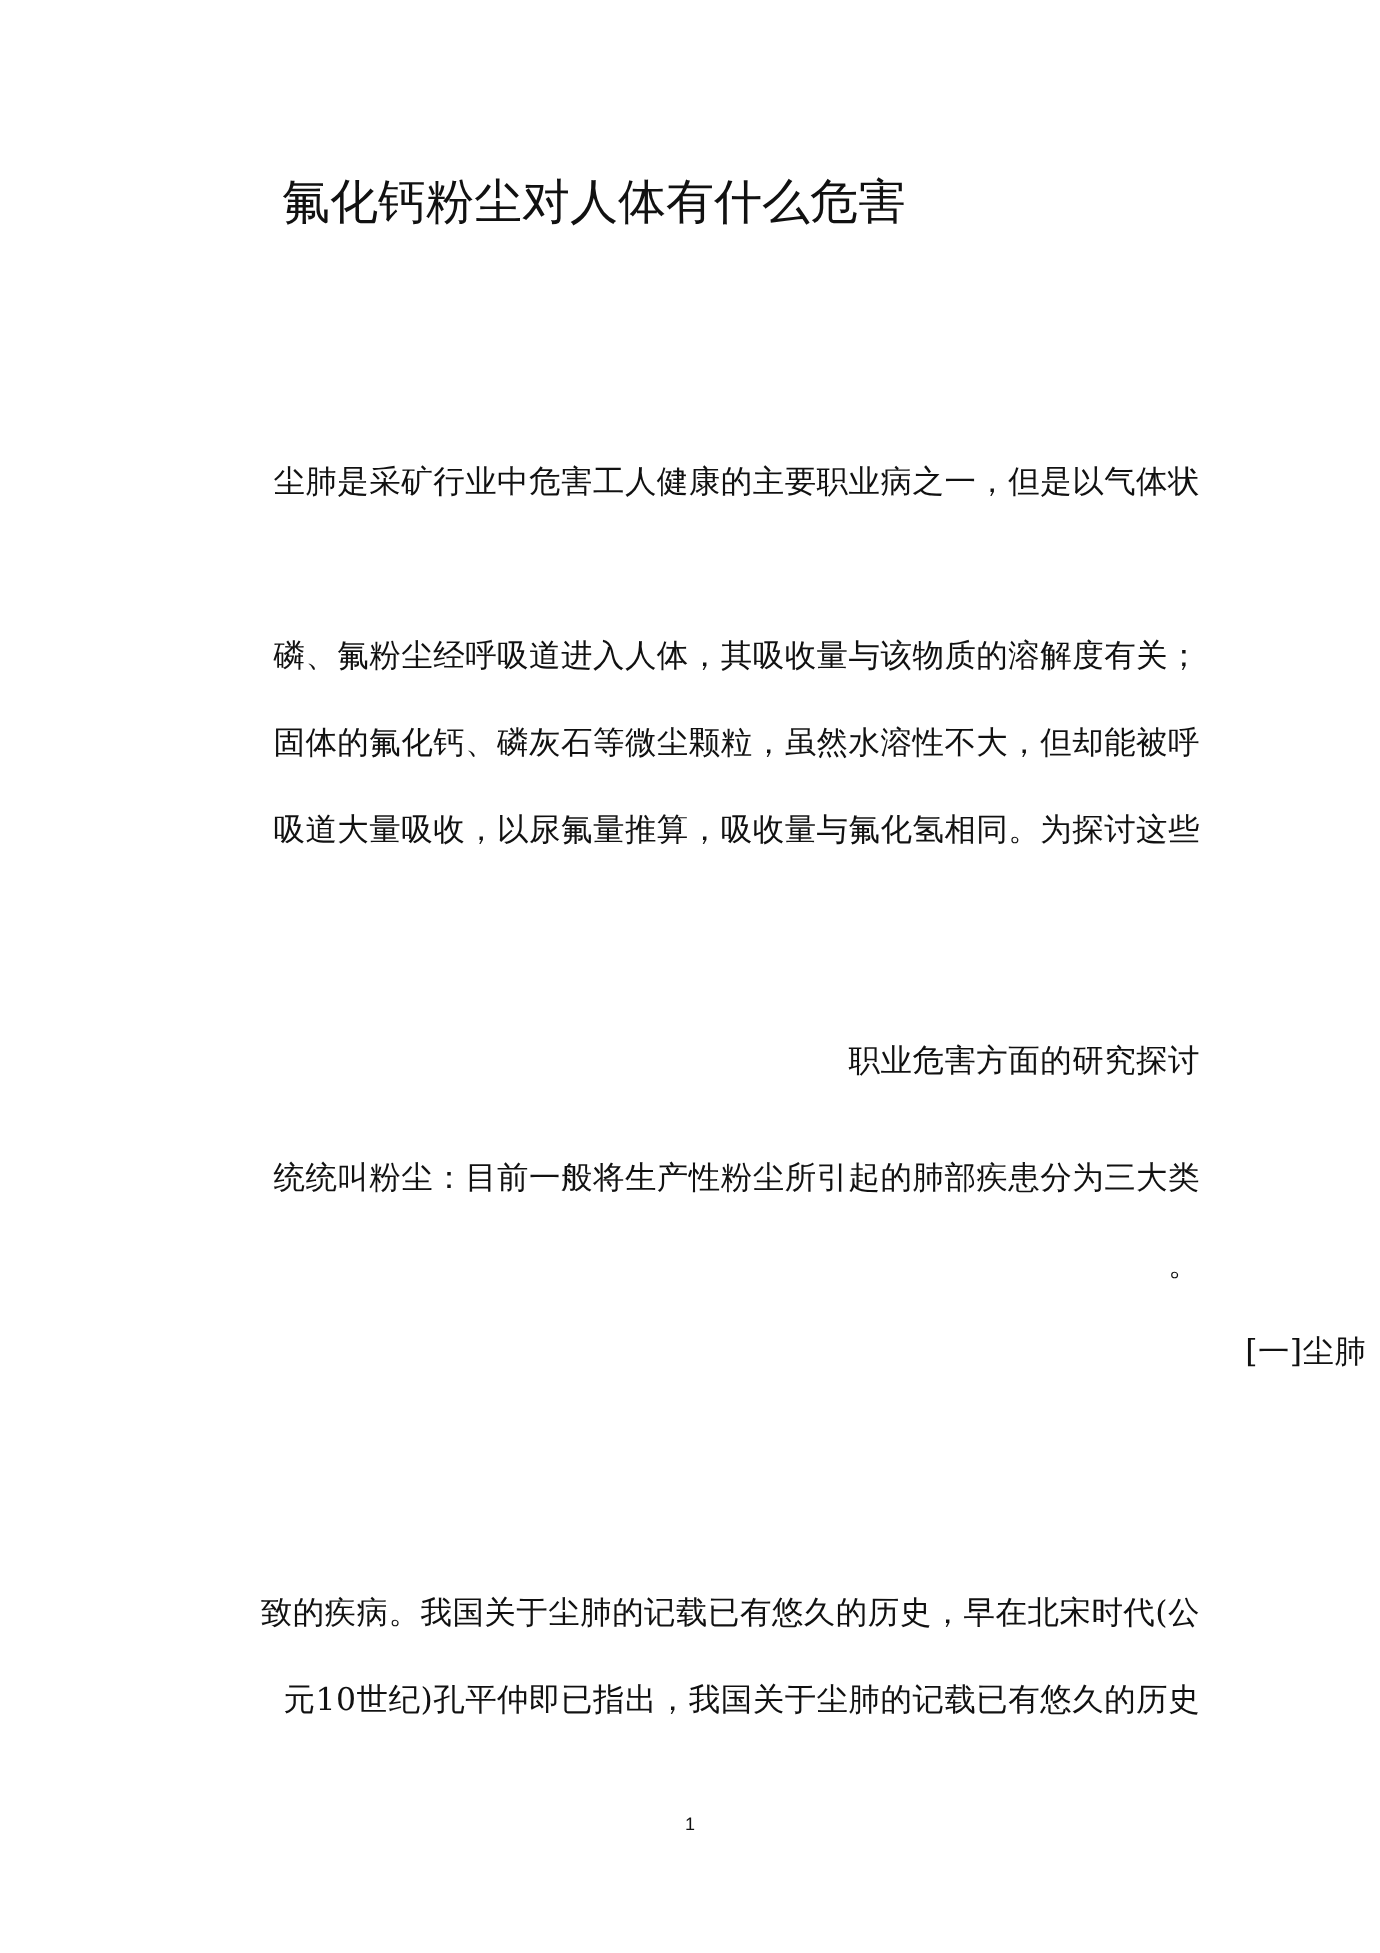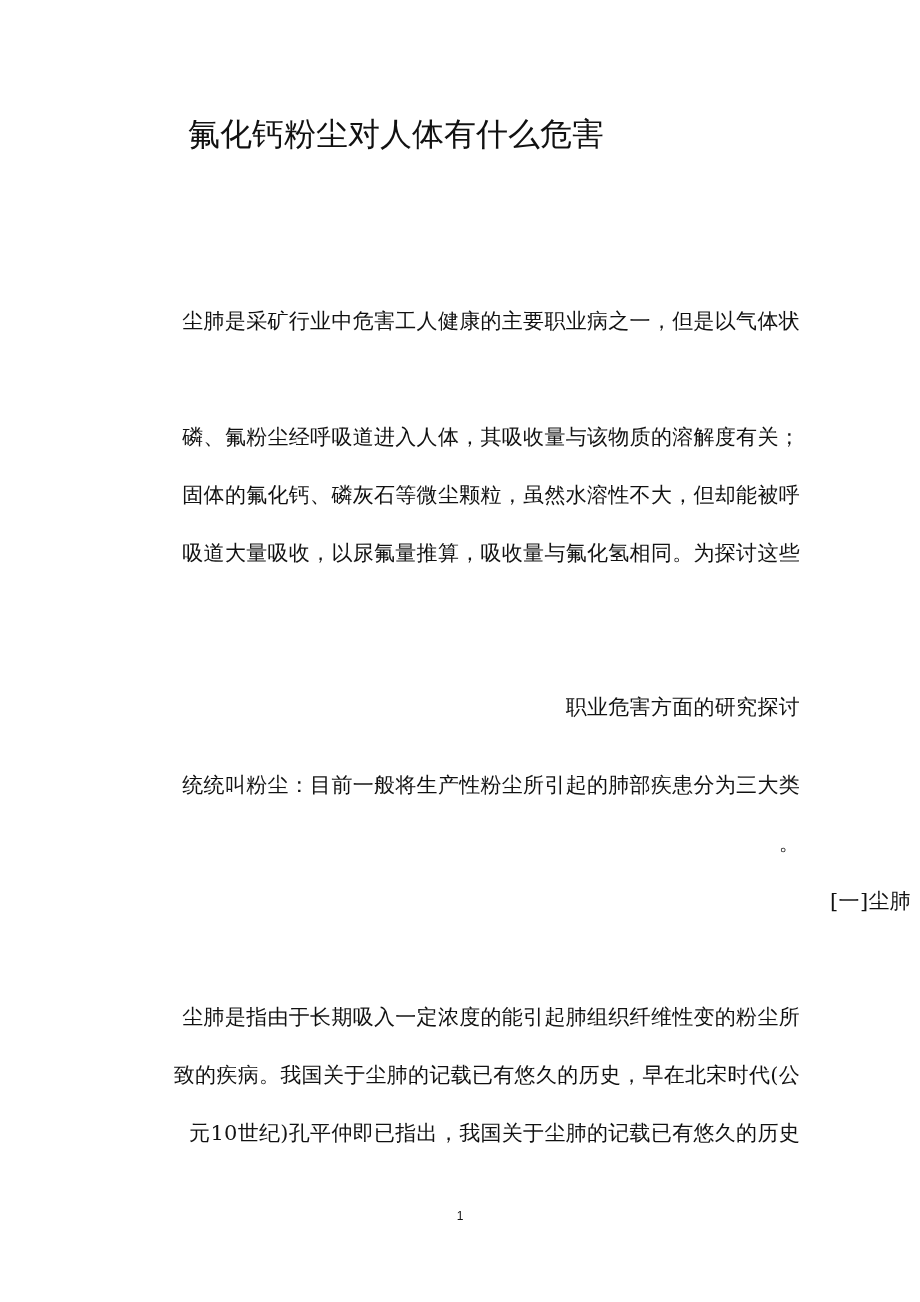--- a/index.html
+++ b/index.html
@@ -71,18 +71,17 @@
   <div class="line" style="top:422px;">磷、氟粉尘经呼吸道进入人体，其吸收量与该物质的溶解度有关；</div>
   <div class="line" style="top:480px;">固体的氟化钙、磷灰石等微尘颗粒，虽然水溶性不大，但却能被呼</div>
   <div class="line" style="top:538px;">吸道大量吸收，以尿氟量推算，吸收量与氟化氢相同。为探讨这些</div>
   <div class="line" style="top:676px;margin-top:16px;">职业危害方面的研究探讨</div>
 
   <div class="line" style="top:770px;font-family:Liberation Serif, serif;">统统叫粉尘：目前一般将生产性粉尘所引起的肺部疾患分为三大类</div>
   <div class="line" style="top:828px;">。</div>
 
   <div class="line indent" style="top:886px;margin-left:23px;">[一]尘肺</div>
 
-  <div class="line" style="top:1002px;">尘肺是指由于长期吸入一定浓度的能引起肺组织纤维性变的粉尘所</div>
   <div class="line" style="top:1060px;">致的疾病。我国关于尘肺的记载已有悠久的历史，早在北宋时代(公</div>
   <div class="line" style="top:1118px;">元10世纪)孔平仲即已指出，我国关于尘肺的记载已有悠久的历史</div>
 
   <div class="page-number">1</div>
 </div>
 
 </body></html>

